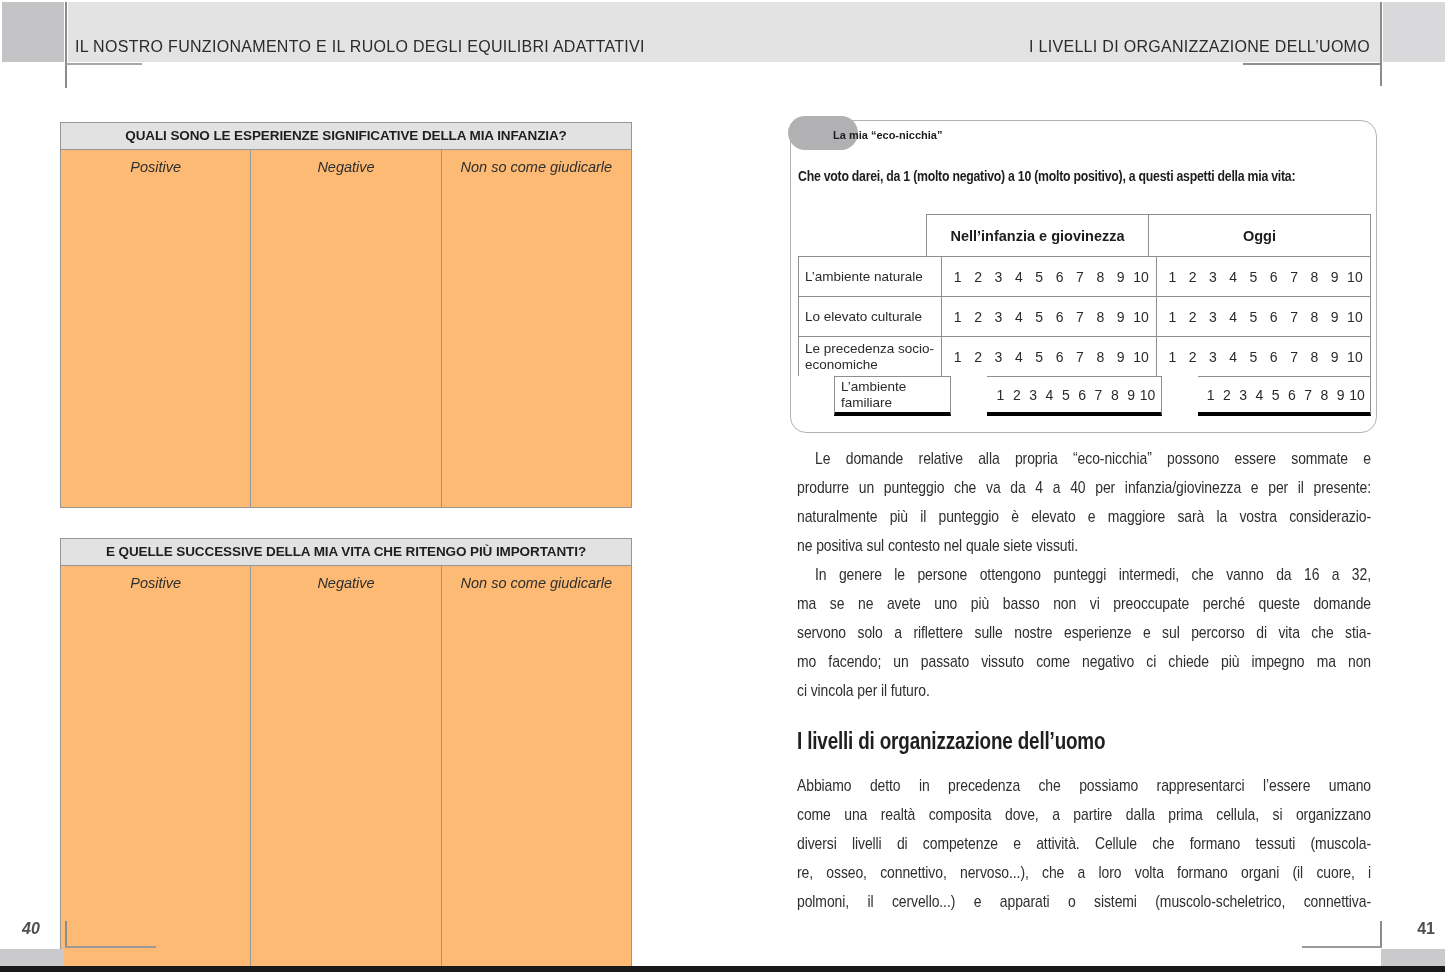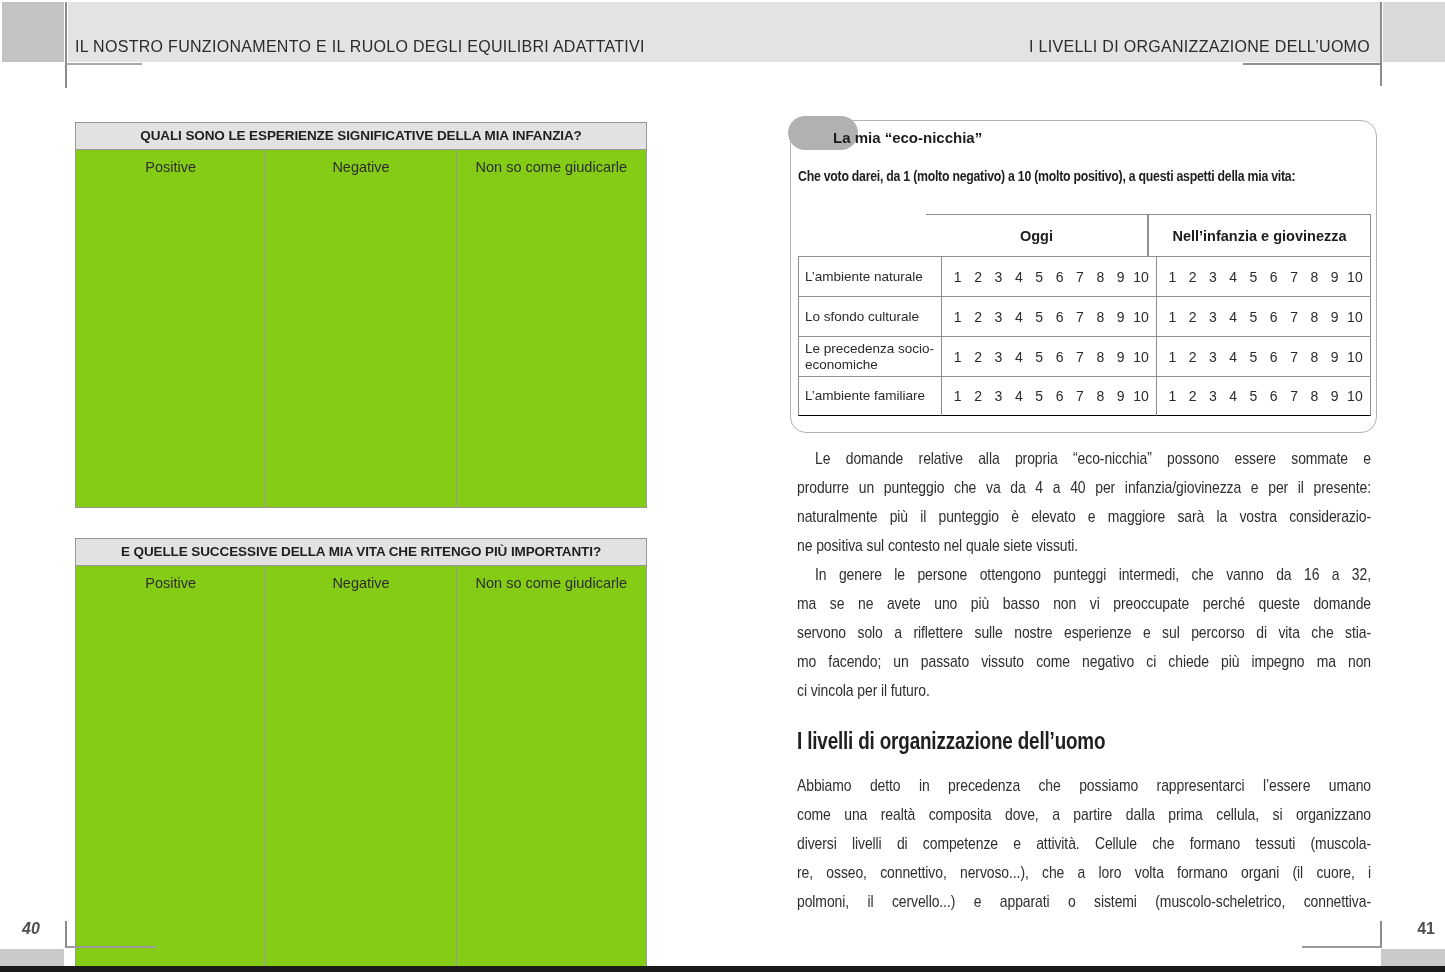--- a/index.html
+++ b/index.html
@@ -27,48 +27,48 @@
   .running.right{right:75px;text-align:right;}
   
   .pgnum{position:absolute;top:920px;font-size:16px;font-weight:bold;color:#4f4f4f;}
   .pgnum.l{left:22px;font-style:italic;}
   .pgnum.r{right:10px;}
   .block{position:absolute;top:949px;height:18px;background:#cacacc;}
   .block.bl{left:0;width:64px;}
   .block.br{left:1381px;width:64px;}
   .bottombar{position:absolute;left:0;top:966px;width:1445px;height:6px;background:#1a1a1a;}
   
-  .exp{position:absolute;left:75px;width:572px;border:1.5px solid #979797;box-sizing:border-box;background:#84cc16;}
+  .exp{position:absolute;left:60px;width:572px;border:1.5px solid #979797;box-sizing:border-box;background:#fdba74;}
   .exp.t1{top:122px;height:386px;}
   .exp.t2{top:510px;height:448px;margin-top:28px;}
   .exp-title{height:26px;line-height:26px;background:#e2e2e2;border-bottom:1px solid #979797;
     text-align:center;font-weight:bold;font-size:13.5px;letter-spacing:-0.1px;color:#1e1e1e;white-space:nowrap;}
   .exp-cols{display:flex;height:calc(100% - 27px);}
-  .exp-col{flex:1;border-right:1px solid #979797;padding-top:9px;text-align:center;font-size:14.5px;color:#2e2e2e;box-sizing:border-box;}
+  .exp-col{flex:1;border-right:1px solid #979797;padding-top:9px;text-align:center;font-size:14.5px;color:#2e2e2e;box-sizing:border-box;font-style:italic;}
   .exp-col:last-child{border-right:none;}
   
   .nicchia{position:absolute;left:790px;top:120px;width:587px;height:313px;border:1.5px solid #b3b3b3;
     border-radius:16px;box-sizing:border-box;background:#fff;}
   .pill{position:absolute;left:-3px;top:-5px;width:70px;height:34px;border-radius:17px;background:#b1b1b3;}
-  .box-title{position:absolute;left:42px;top:8px;font-size:15px;font-weight:bold;color:#1d1d1d;white-space:nowrap;}
+  .box-title{position:absolute;left:42px;top:8px;font-size:11px;font-weight:bold;color:#1d1d1d;white-space:nowrap;}
   .box-intro{position:absolute;left:7px;top:46px;width:700px;transform:scaleX(0.82);transform-origin:left top;
     font-size:15px;font-weight:bold;letter-spacing:-0.3px;color:#1d1d1d;white-space:nowrap;}
   
   .rt{position:absolute;left:7px;top:93px;width:573px;font-size:13.5px;}
   .rt-row{display:flex;}
   .rt-cell{box-sizing:border-box;border-top:1px solid #8f8f8f;border-right:1px solid #8f8f8f;}
   .rt-label{width:150px;height:40px;display:flex;align-items:center;padding-left:6px;border-left:1px solid #8f8f8f;line-height:1.15;color:#2a2a2a;}
   .rt-group{width:223px;height:40px;display:flex;align-items:center;padding:0 5px;}
   .rt-group.g2{width:222px;}
   .rt-num{flex:1;text-align:center;font-size:14px;color:#2a2a2a;}
   .rt-head .rt-blank{width:128px;height:42px;border:none;}
   .rt-ghead{width:223px;height:42px;box-sizing:border-box;border:1px solid #8f8f8f;border-bottom:none;
     text-align:center;line-height:42px;font-weight:bold;font-size:14.5px;color:#1d1d1d;}
   .rt-ghead.g2{width:222px;border-left:none;}
-  .rt-last .rt-cell{border-bottom:1px solid #000000;}
+  .rt-last .rt-cell{border-bottom:4px solid #000000;margin-left:36px;}
   
   .bodytext{position:absolute;left:797px;top:444px;width:700px;transform:scaleX(0.82);transform-origin:left top;
     font-size:17px;line-height:29px;letter-spacing:-0.1px;color:#2f2f2f;}
   .pline{text-align:justify;text-align-last:justify;white-space:nowrap;}
   .para .pline:first-child{text-indent:22px;}
   .para.noind .pline:first-child{text-indent:0;}
   .para:not(.fulllast) .pline:last-child{text-align-last:left;}
   .section-heading{margin:22px 0 15px 0;font-size:23px;font-weight:600;color:#1f1f1f;letter-spacing:-0.2px;}
 </style>
 </head>
@@ -104,22 +104,22 @@
     </div>
   </div>
 
   <div class="nicchia">
     <div class="pill"></div>
     <div class="box-title">La mia “eco-nicchia”</div>
     <div class="box-intro">Che voto darei, da 1 (molto negativo) a 10 (molto positivo), a questi aspetti della mia vita:</div>
     <div class="rt">
       <div class="rt-row rt-head">
         <div class="rt-blank"></div>
+        <div class="rt-ghead">Nell’infanzia e giovinezza</div>
         <div class="rt-ghead g2">Oggi</div>
-        <div class="rt-ghead">Nell’infanzia e giovinezza</div>
       </div>
       <div id="rt-body">
           <div class="rt-row">
             <div class="rt-cell rt-label">L’ambiente naturale</div>
             <div class="rt-cell rt-group">
               <span class="rt-num">1</span>
               <span class="rt-num">2</span>
               <span class="rt-num">3</span>
               <span class="rt-num">4</span>
               <span class="rt-num">5</span>
@@ -136,21 +136,21 @@
               <span class="rt-num">4</span>
               <span class="rt-num">5</span>
               <span class="rt-num">6</span>
               <span class="rt-num">7</span>
               <span class="rt-num">8</span>
               <span class="rt-num">9</span>
               <span class="rt-num">10</span>
             </div>
           </div>
           <div class="rt-row">
-            <div class="rt-cell rt-label">Lo sfondo culturale</div>
+            <div class="rt-cell rt-label">Lo elevato culturale</div>
             <div class="rt-cell rt-group">
               <span class="rt-num">1</span>
               <span class="rt-num">2</span>
               <span class="rt-num">3</span>
               <span class="rt-num">4</span>
               <span class="rt-num">5</span>
               <span class="rt-num">6</span>
               <span class="rt-num">7</span>
               <span class="rt-num">8</span>
               <span class="rt-num">9</span>

